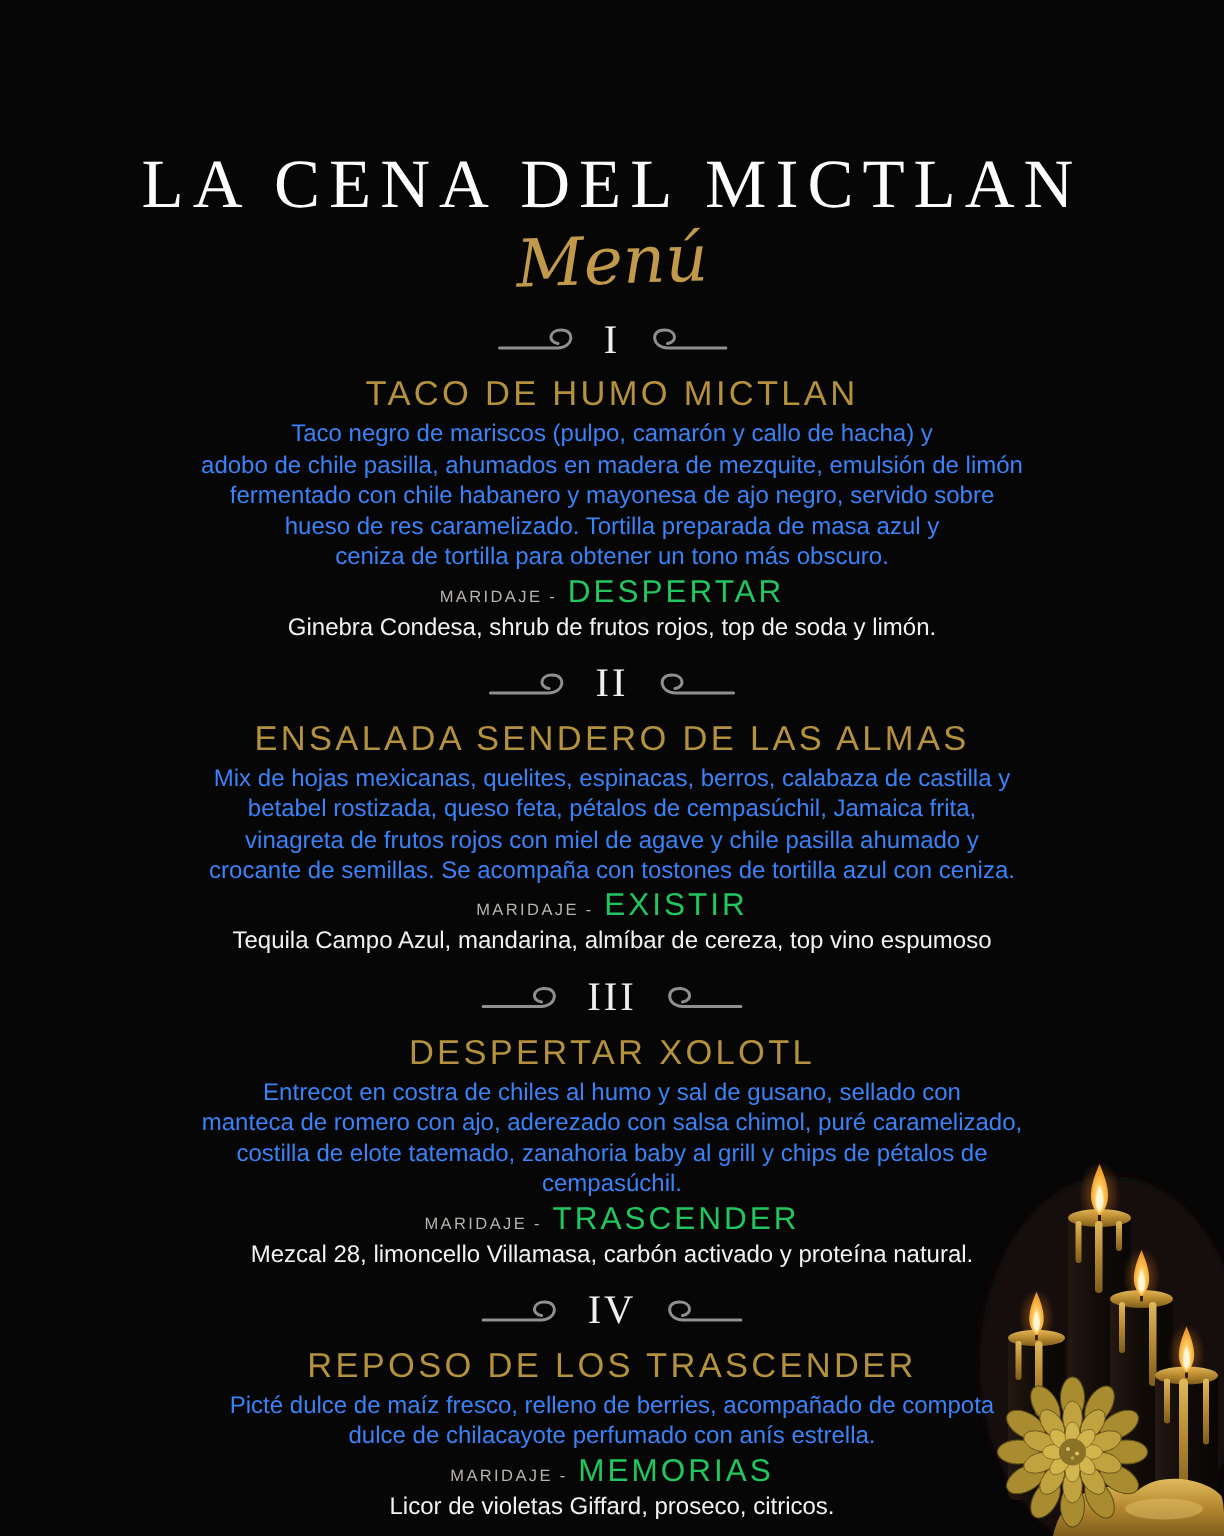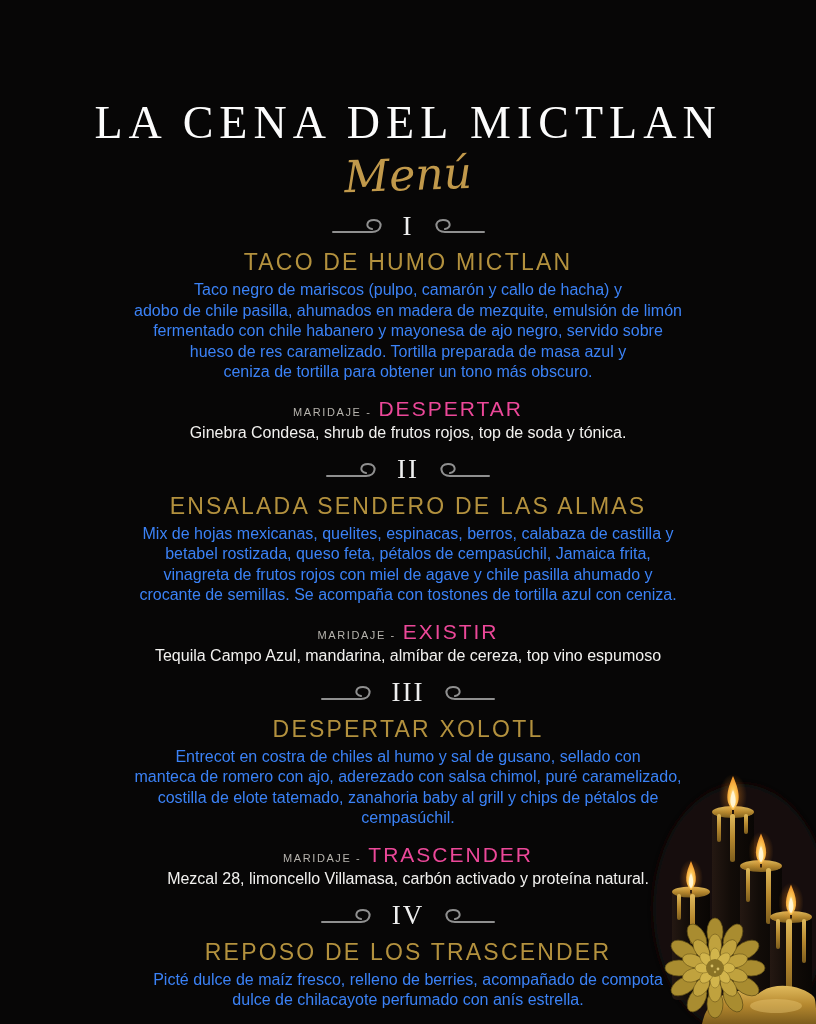--- a/index.html
+++ b/index.html
@@ -52,28 +52,27 @@
   }
   .course-desc {
     margin-top:4px;
     font-size:16px;
     line-height:20.5px;
     color:#3b82f6;
     white-space:pre-line;
   }
 
   .pairing {
-    margin-top:14px;
     display:flex; align-items:baseline; justify-content:center; gap:7px;
   }
   .pairing-label {
     font-size:11px; letter-spacing:1.6px; color:#b7b4ae;
   }
   .pairing-name {
-    font-size:21px; letter-spacing:2px; color:#ec4899;
+    font-size:21px; letter-spacing:2px; color:#22c55e;
   }
   .pairing-desc {
     margin-top:2px; font-size:16px; line-height:20px; color:#f2f1ef;
   }
 
   .candles-wrap {
     position:absolute; right:0; bottom:0; width:200px; height:290px; z-index:1;
   }
 </style>
 </head>
@@ -102,21 +101,21 @@
   <div class="course-name">TACO DE HUMO MICTLAN</div>
   <div class="course-desc">Taco negro de mariscos (pulpo, camarón y callo de hacha) y
 adobo de chile pasilla, ahumados en madera de mezquite, emulsión de limón
 fermentado con chile habanero y mayonesa de ajo negro, servido sobre
 hueso de res caramelizado. Tortilla preparada de masa azul y
 ceniza de tortilla para obtener un tono más obscuro.</div>
   <div class="pairing">
     <span class="pairing-label">MARIDAJE -</span>
     <span class="pairing-name">DESPERTAR</span>
   </div>
-  <div class="pairing-desc">Ginebra Condesa, shrub de frutos rojos, top de soda y tónica.</div>
+  <div class="pairing-desc">Ginebra Condesa, shrub de frutos rojos, top de soda y limón.</div>
 
   <div class="divider">
     <span>
       <svg width="58" height="22" viewBox="0 0 58 22">
           <path d="M1 17 H40 C50 17 52 5 42 5 C34 5 33 13 40 14" fill="none" stroke="#8f8f8f" stroke-width="2" stroke-linecap="round"></path>
         </svg>
     </span>
     <span class="numeral">II</span>
     <span>
       <svg width="58" height="22" viewBox="0 0 58 22">

